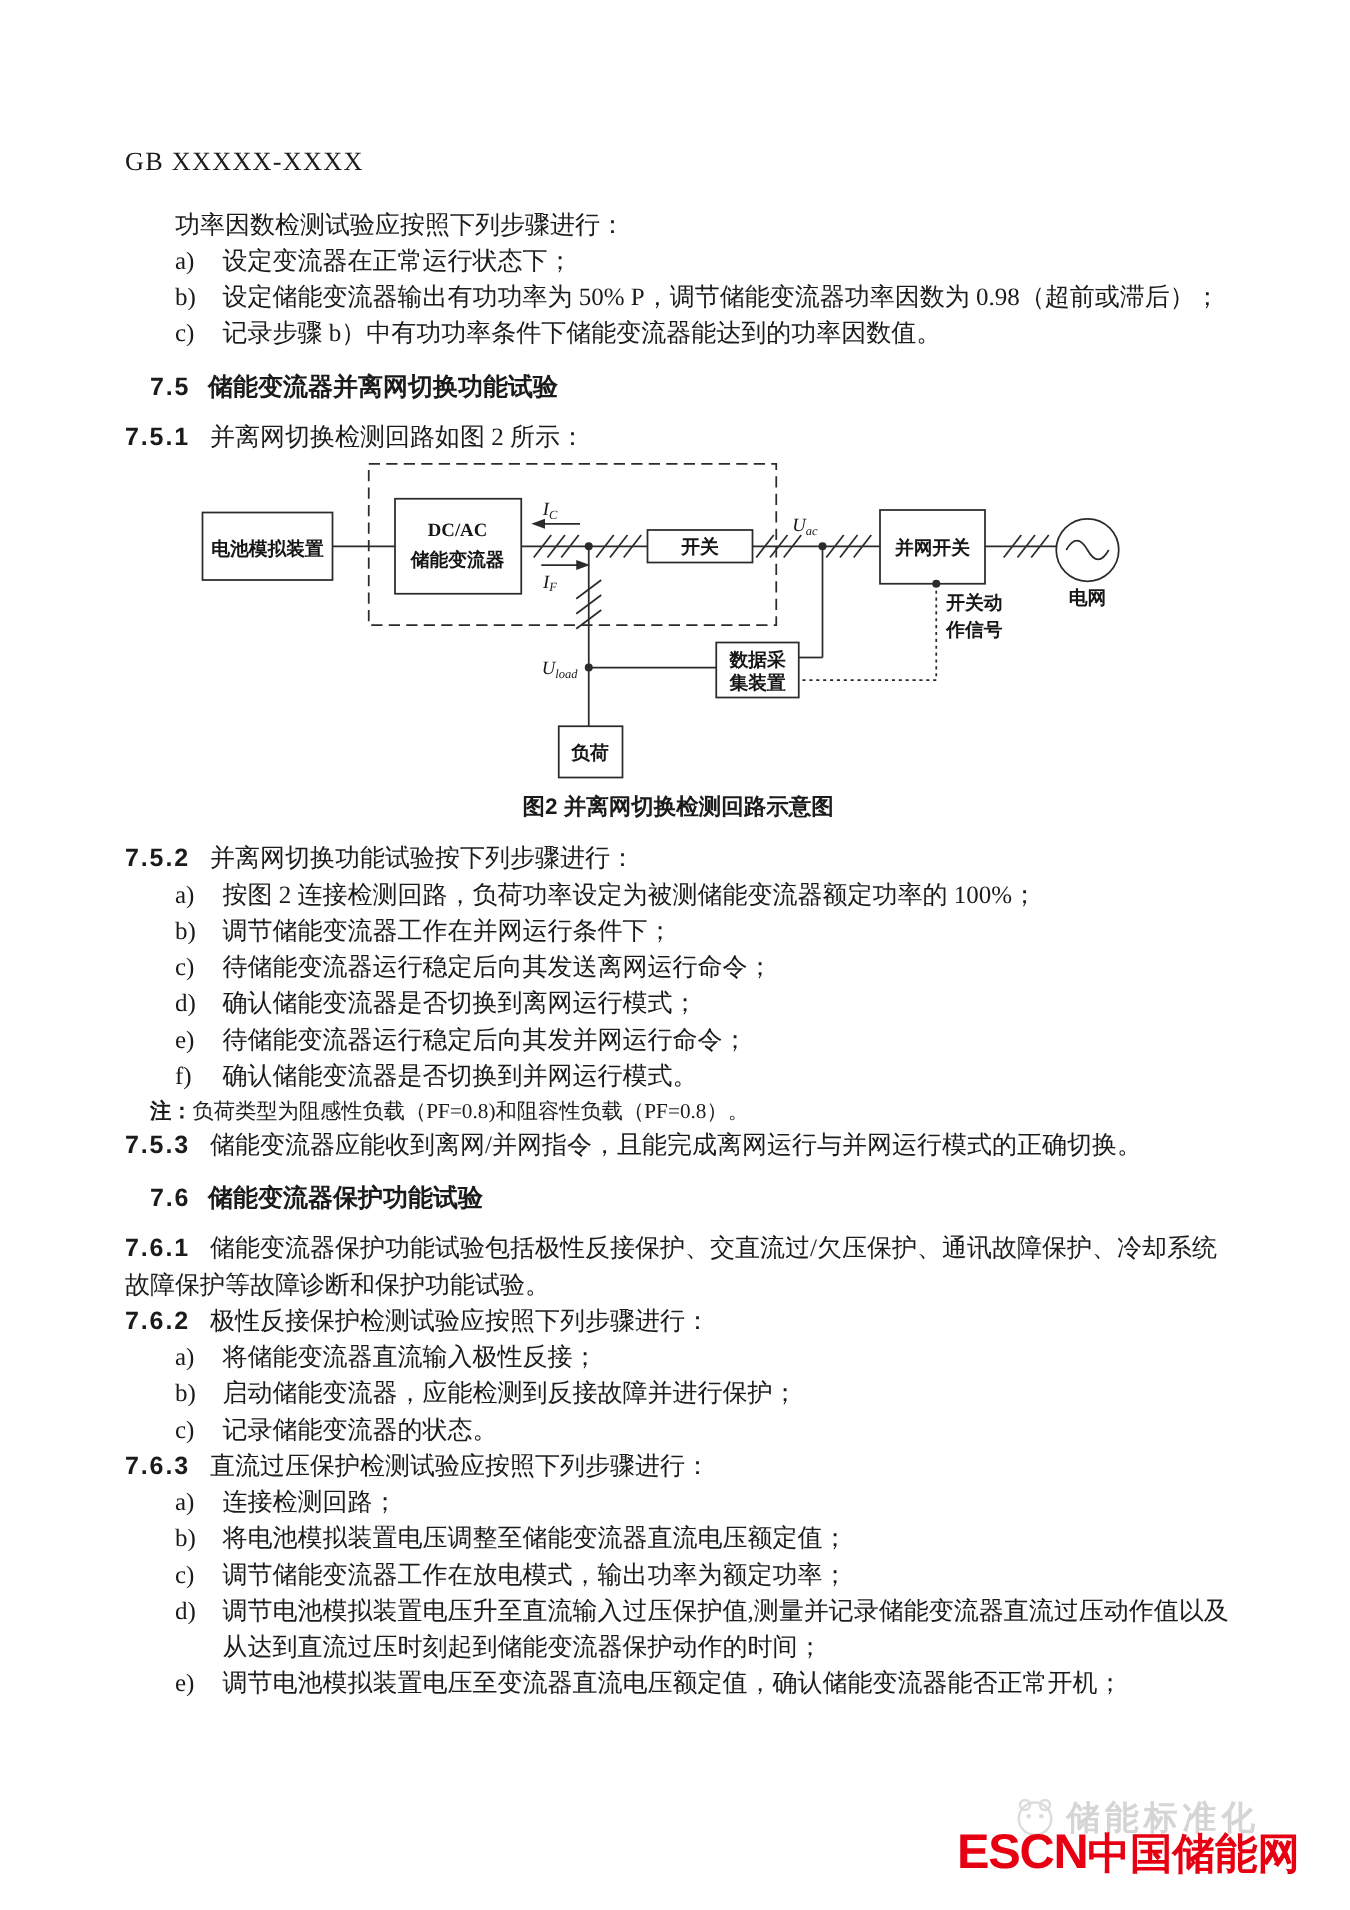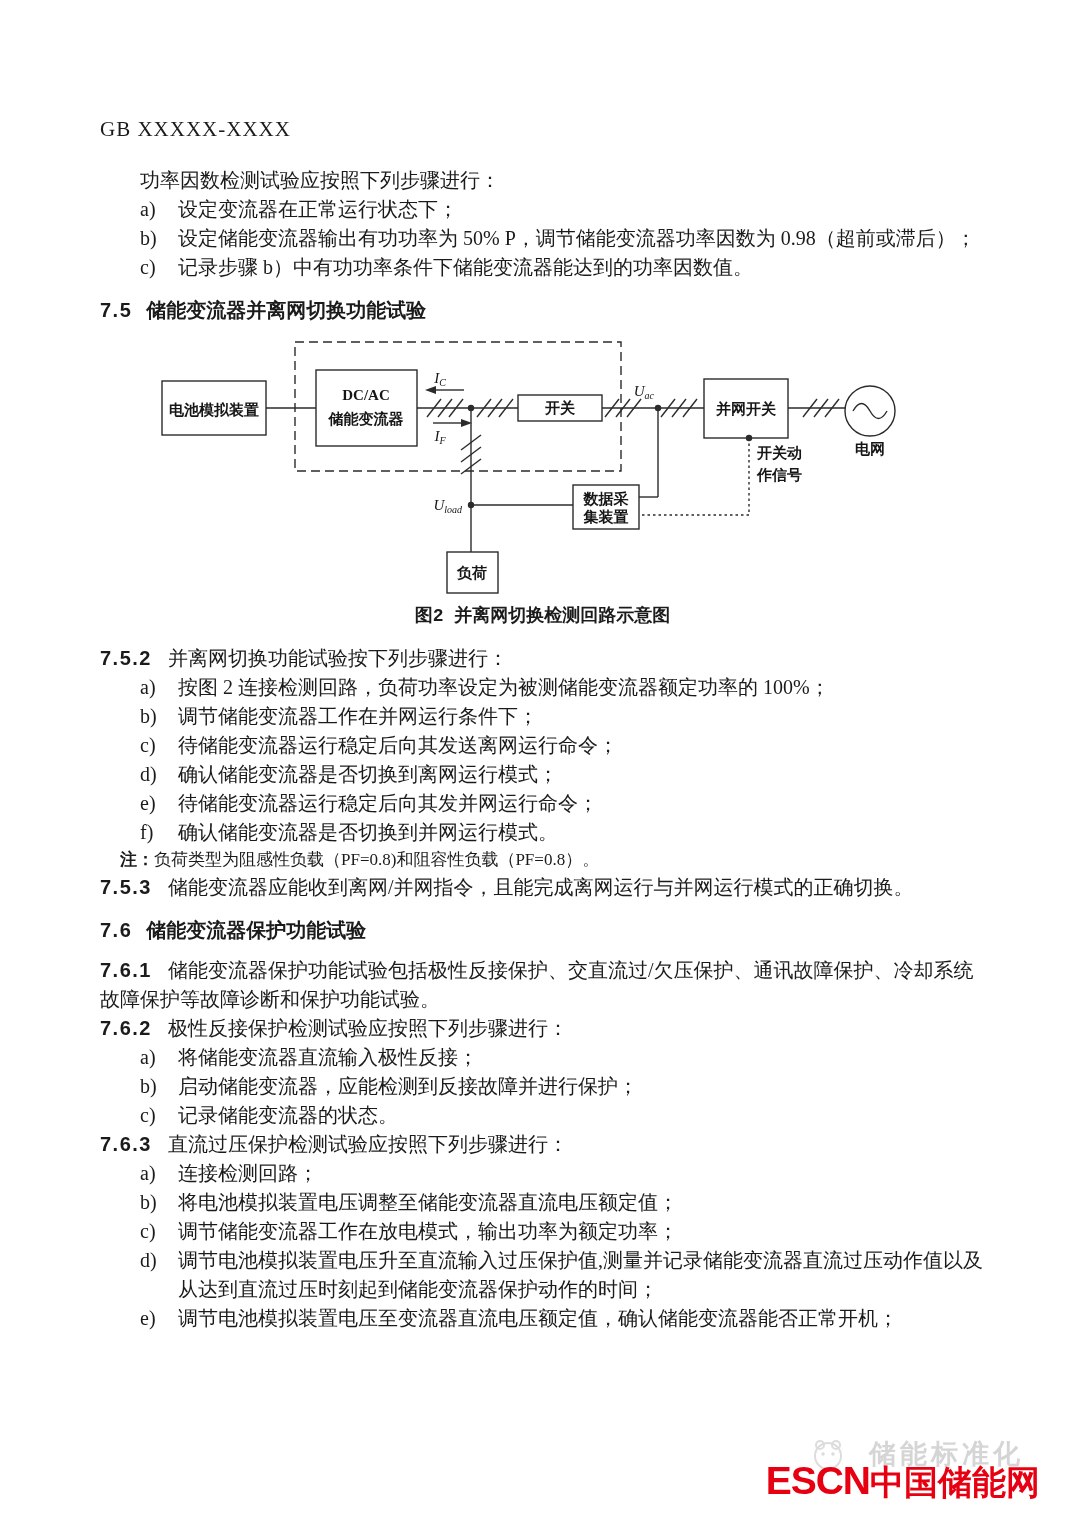--- a/index.html
+++ b/index.html
@@ -18,38 +18,38 @@
   .li{font-size:20px;line-height:29px;padding-left:78px;margin:0;}
   .li .m{display:inline-block;width:38px;margin-left:-38px;}
   .secnum{
     font-family:"Liberation Sans","DejaVu Sans",sans-serif;
     font-weight:700;letter-spacing:1.5px;margin-right:16px;
   }
   h2.heading{
     font-family:"Liberation Sans","DejaVu Sans",sans-serif;
     font-weight:700;font-size:20px;line-height:30px;margin:13px 0 11px 0;
   }
-  h2.heading .secnum{margin-right:14px;}
+  h2.heading .secnum{margin-right:14px;margin-left:20px;}
   .note{font-size:17px;line-height:26px;padding-left:20px;margin:0;}
   .note-label{font-family:"Liberation Sans","DejaVu Sans",sans-serif;font-weight:700;}
   figure.circuit{position:relative;height:264px;margin:0;padding:0;}
   figure.circuit svg{position:absolute;left:30px;top:2px;}
   .caption{
     text-align:center;
-    font-family:Liberation Mono, monospace;
+    font-family:Liberation Sans, sans-serif;
     font-weight:700;font-size:18px;line-height:28px;margin:2px 0 14px 0;
   }
   .pageno{font-size:20px;line-height:28px;margin-top:4px;}
   
   .boxlabel{font-family:"Liberation Serif","DejaVu Serif",serif;font-size:15px;font-weight:600;fill:#161616;}
   .varlabel{font-family:"Liberation Serif","DejaVu Serif",serif;font-size:15px;font-style:italic;fill:#161616;}
   .varsub{font-size:10px;}
   
   .wm-gray{
-    position:absolute;right:32px;bottom:56px;
+    position:absolute;right:48px;bottom:56px;
     font-family:"Liberation Sans","DejaVu Sans",sans-serif;
     font-weight:700;font-size:27px;color:#9d9d9d;opacity:.42;letter-spacing:4px;
     white-space:nowrap;
     text-align:right;
   }
   .wm-face{position:absolute;right:208px;bottom:52px;opacity:.35;}
   .logo{
     position:absolute;right:16px;bottom:22px;white-space:nowrap;
     font-family:"Liberation Sans","DejaVu Sans",sans-serif;font-weight:700;
   }
@@ -74,20 +74,23 @@
     </div>
     <div class="li">
       <span class="m">c)</span><span>记录步骤 b）中有功功率条件下储能变流器能达到的功率因数值。</span>
     </div>
 
 
     <h2 class="heading">
       <span class="secnum">7.5</span><span>储能变流器并离网切换功能试验</span>
     </h2>
 
+    <p class="para">
+      <span class="secnum">7.5.1</span><span>并离网切换检测回路如图 2 所示：</span>
+    </p>
 
     <figure class="circuit">
       <svg width="830" height="262" viewBox="0 0 830 262">
         <g fill="none" stroke="#2b2b2b" stroke-width="1.4">
 
           <line x1="136" y1="70" x2="186" y2="70"></line>
           <line x1="287" y1="70" x2="388" y2="70"></line>
           <line x1="472" y1="70" x2="574" y2="70"></line>
           <line x1="658" y1="70" x2="715" y2="70"></line>
           <line x1="341" y1="70" x2="341" y2="214"></line>

